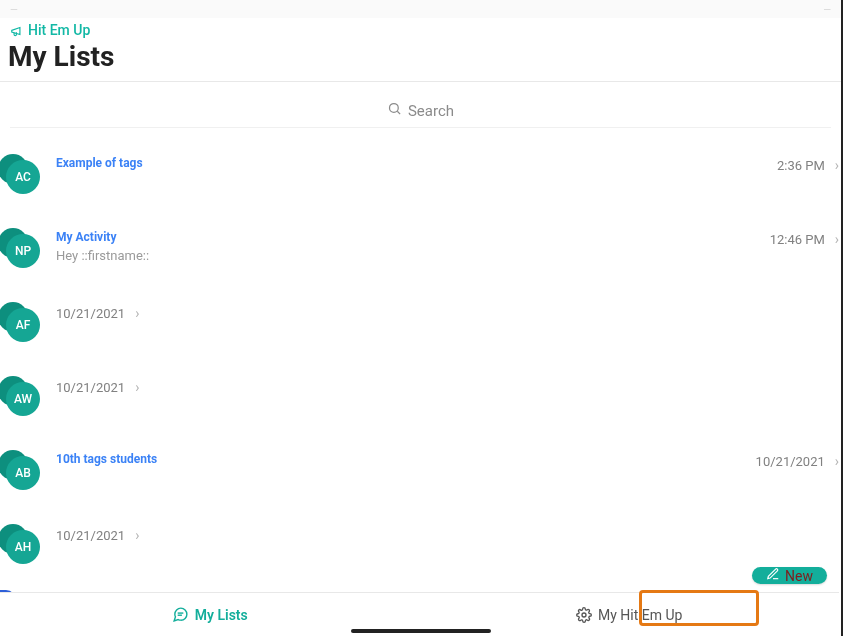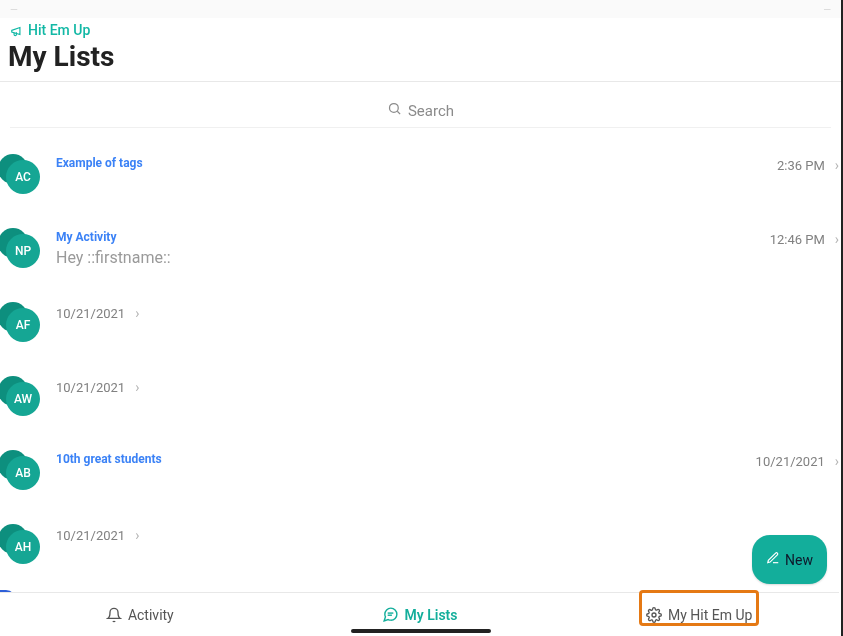--- a/index.html
+++ b/index.html
@@ -104,21 +104,21 @@
     flex: 1 1 auto;
     min-width: 0;
   }
   .item-title {
     font-size: 12px;
     color: #3b82f6;
     font-weight: 700;
     line-height: 1.2;
   }
   .item-subtitle {
-    font-size: 16px;
+    font-size: 13px;
     color: #9a9a9a;
     margin-top: 4px;
   }
   .item-meta {
     display: flex;
     align-items: flex-start;
     gap: 10px;
     color: #818181;
     font-size: 13px;
     flex: 0 0 auto;
@@ -127,23 +127,23 @@
   .chevron {
     font-size: 14px;
     color: #b5b5b5;
     line-height: 1;
   }
   .new-btn {
     position: absolute;
     right: 14px;
     bottom: 52px;
     background: #13ae9b;
-    color: #0f172a;
+    color: #7f1d1d;
     border-radius: 18px;
-    padding: 16px 14px;
+    padding: 0 14px;
     font-size: 14px;
     display: flex;
     align-items: center;
     gap: 5px;
     box-shadow: 0 1px 2px rgba(0,0,0,0.15);
     cursor: pointer;
   }
   .new-btn svg { stroke: #fff; }
   .tabbar {
     position: absolute;
@@ -278,21 +278,21 @@
         <span>10/21/2021</span>
         <span class="chevron">›</span>
       </div>
     </div>
     <div class="list-item">
       <div class="avatar-wrap">
         <div class="avatar-back"></div>
         <div class="avatar-front">AB</div>
       </div>
       <div class="item-body">
-        <div class="item-title">10th great students</div>
+        <div class="item-title">10th tags students</div>
       </div>
       <div class="item-meta">
         <span>10/21/2021</span>
         <span class="chevron">›</span>
       </div>
     </div>
     <div class="list-item">
       <div class="avatar-wrap">
         <div class="avatar-back"></div>
         <div class="avatar-front">AH</div>
@@ -322,29 +322,20 @@
     </svg>
   </span>
   <span>New</span>
 </div>
 
 <div class="help-bubble">
   <span>?</span>
 </div>
 
 <div class="tabbar">
-  <div class="tab">
-    <span>
-      <svg width="16" height="16" viewBox="0 0 24 24" fill="none" stroke="#555" stroke-width="2">
-        <path d="M18 8a6 6 0 0 0-12 0c0 7-3 9-3 9h18s-3-2-3-9"></path>
-          <path d="M13.7 21a2 2 0 0 1-3.4 0"></path>
-      </svg>
-    </span>
-    <span>Activity</span>
-  </div>
   <div class="tab active">
     <span>
       <svg width="17" height="17" viewBox="0 0 24 24" fill="none" stroke="#13ae9b" stroke-width="2">
         <path d="M21 11.5a8.38 8.38 0 0 1-8.5 8.5 8.5 8.5 0 0 1-3.8-.9L3 21l1.9-5.7A8.38 8.38 0 0 1 4 11.5a8.5 8.5 0 0 1 17 0z"></path>
         <line x1="8" y1="10" x2="16" y2="10"></line>
           <line x1="8" y1="13" x2="14" y2="13"></line>
       </svg>
     </span>
     <span>My Lists</span>
   </div>

